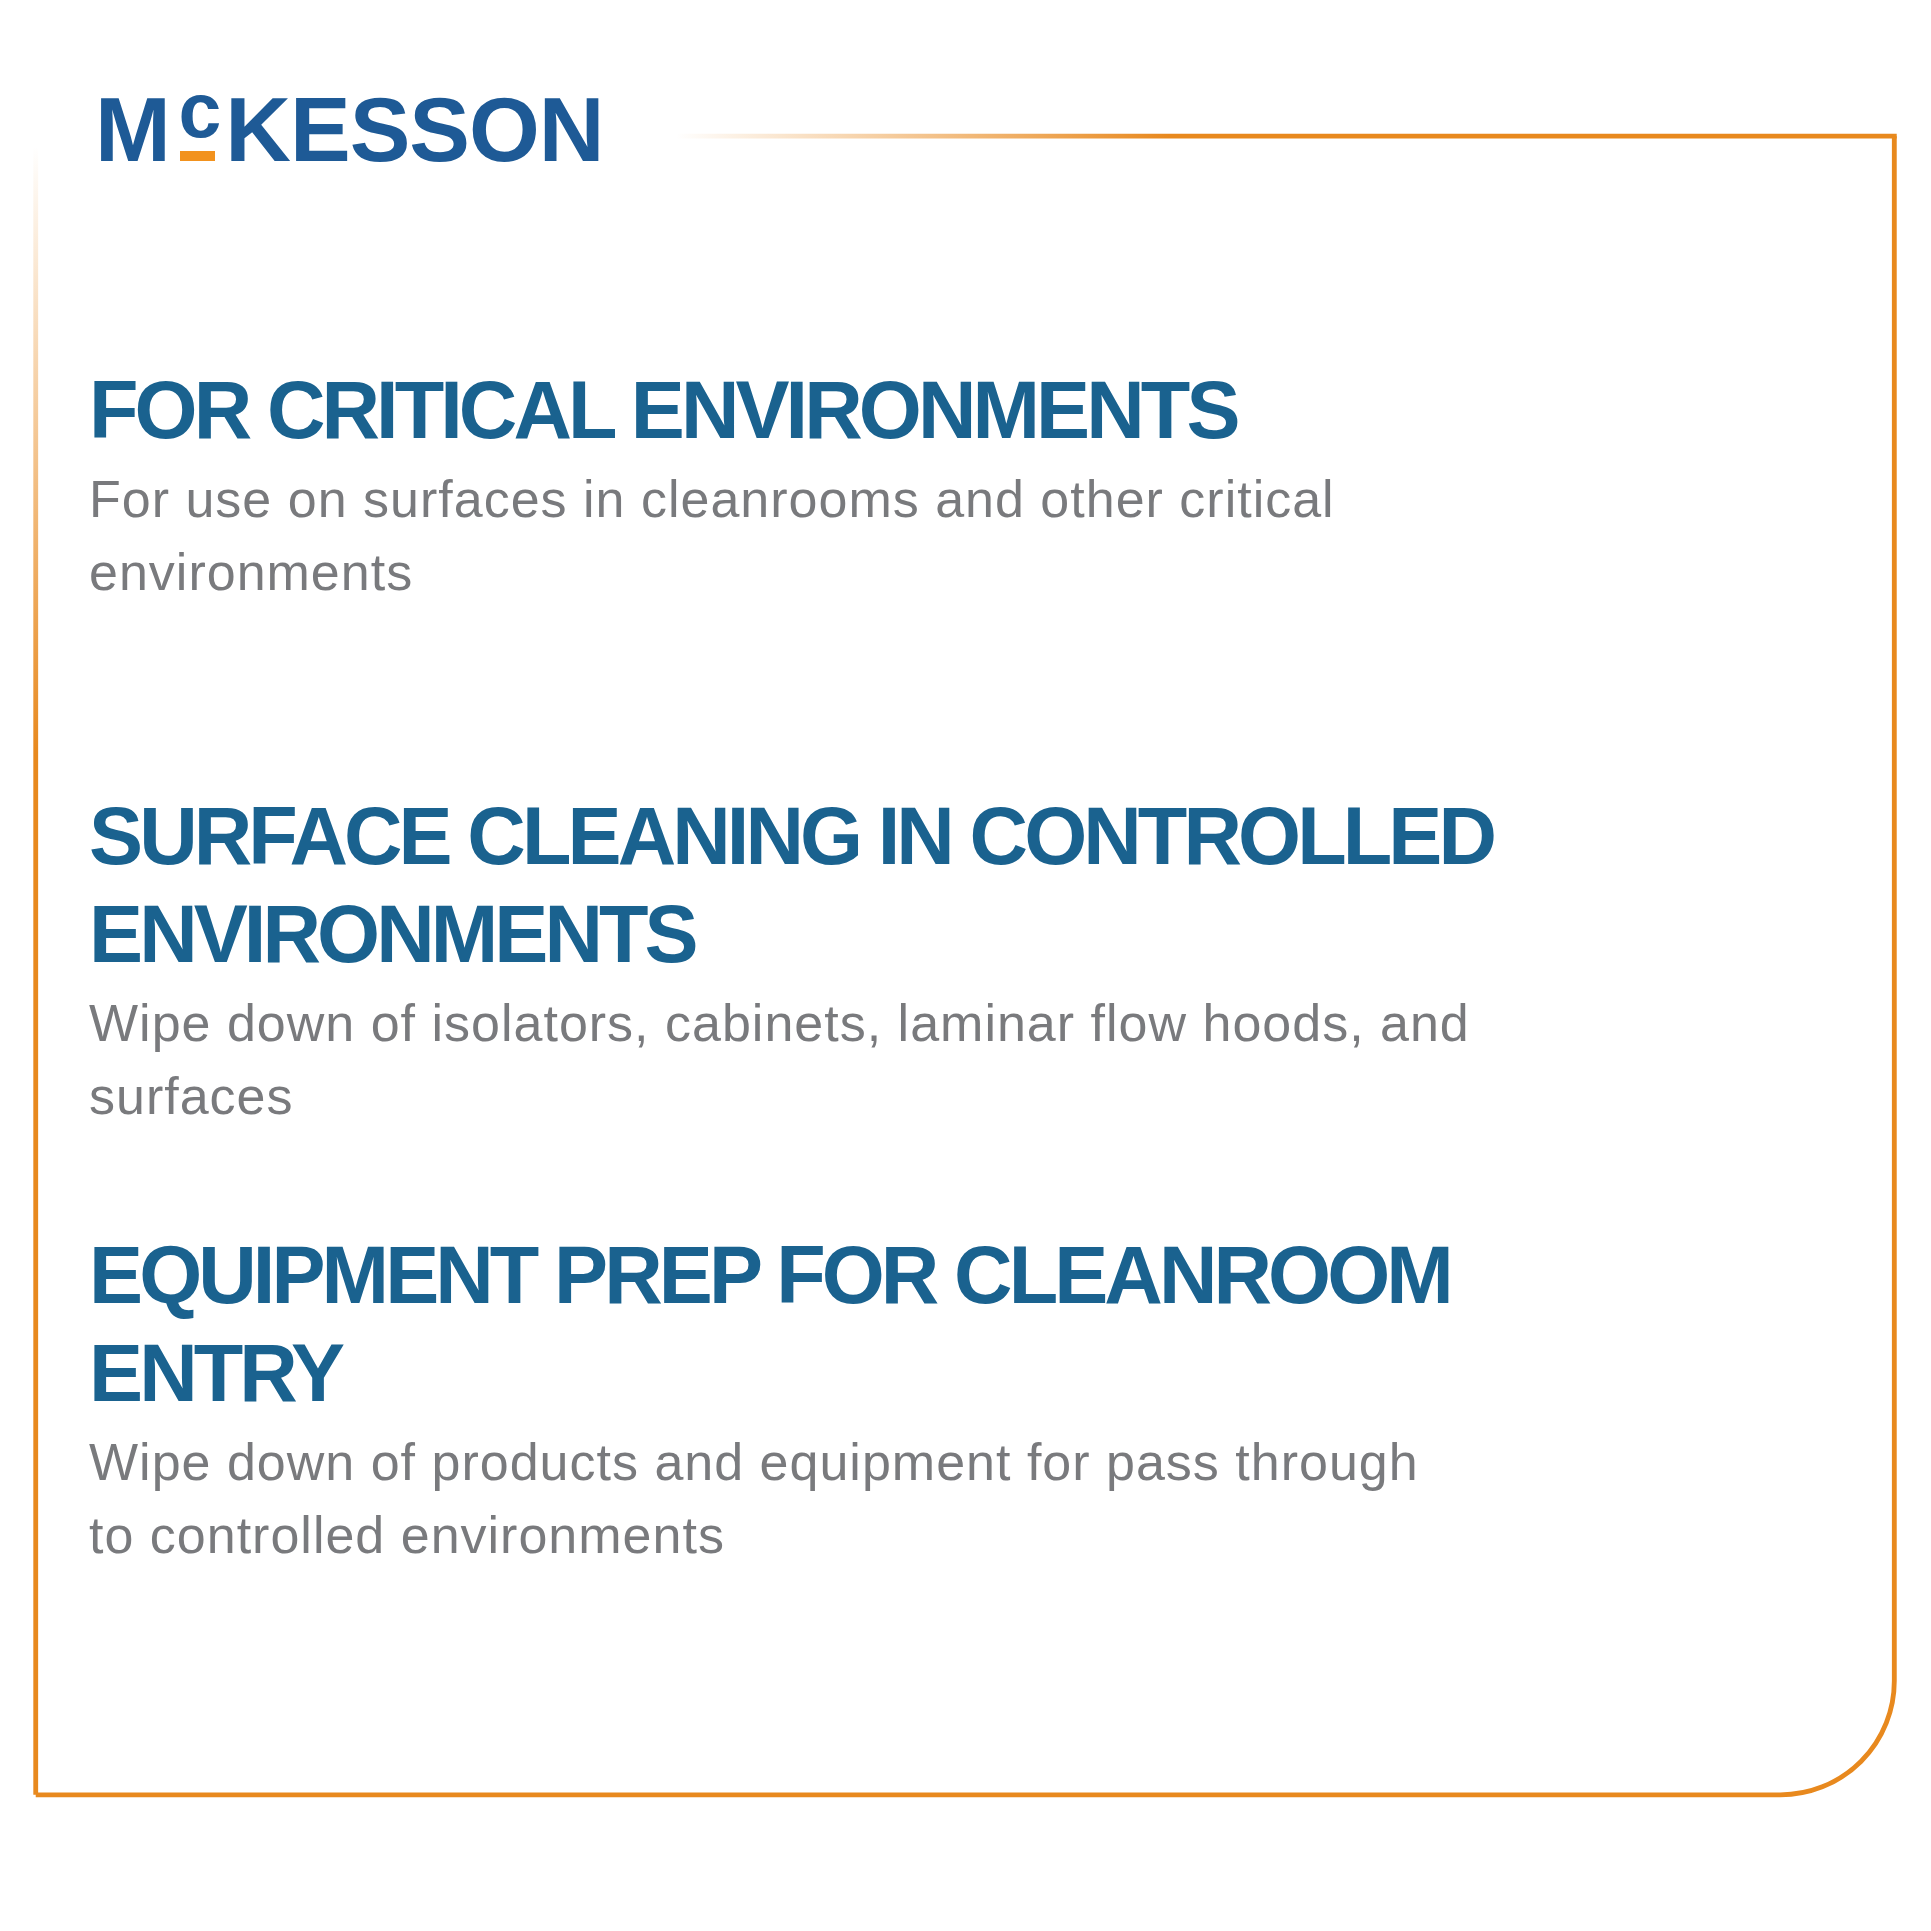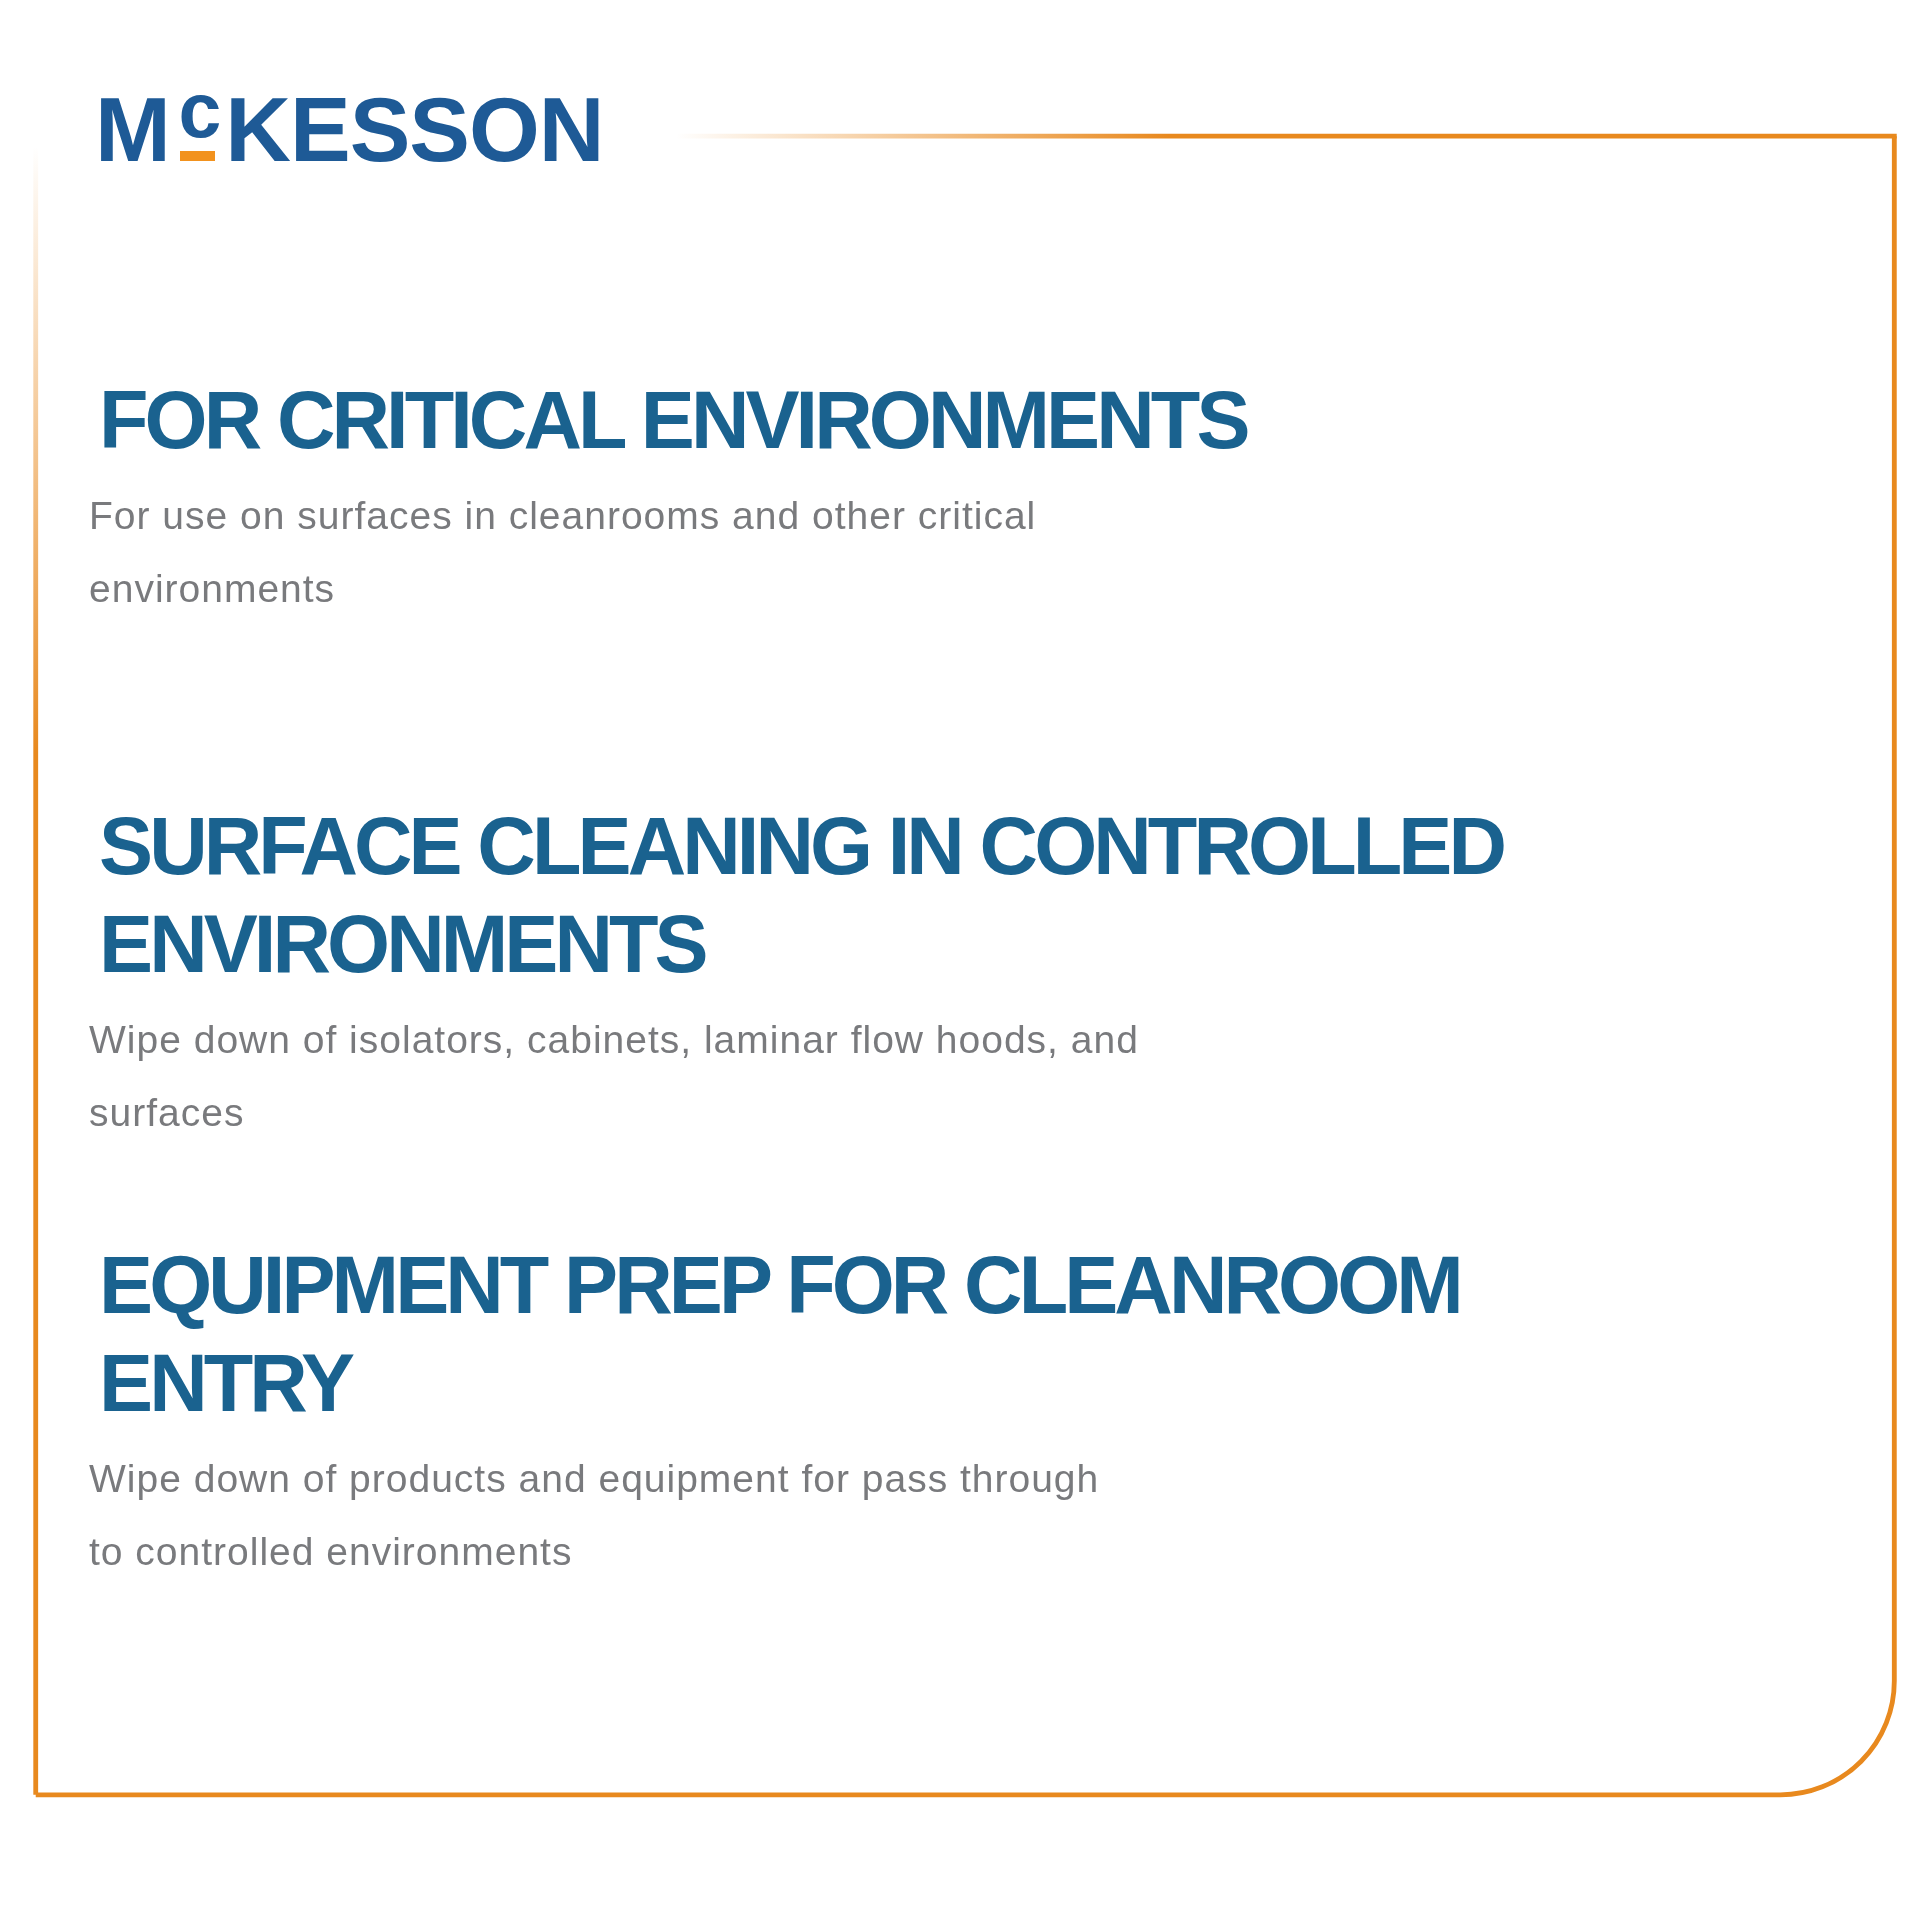--- a/index.html
+++ b/index.html
@@ -52,31 +52,31 @@
     background: var(--logo_orange, #F2921E);
   }
 
   
   .sec {
     position: absolute;
     left: 89px;
     width: 1777px;
   }
   .sec h2 {
-    margin: 10px;
+    margin: 0;
     font-size: 81px;
     font-weight: 700;
     line-height: 98px;
     letter-spacing: -3.9px;
     color: var(--heading_blue, #1A628F);
     white-space: pre-line;
   }
   .sec p {
     margin: 3.9px 0 0 0;
-    font-size: 39px;
+    font-size: 52px;
     font-weight: 400;
     line-height: 73px;
     letter-spacing: 1px;
     color: var(--body_gray, #797A7D);
     white-space: pre-line;
   }
   .sec1 { top: 361px; }
   .sec2 { top: 787px; }
   .sec3 { top: 1226px; }
 </style>

